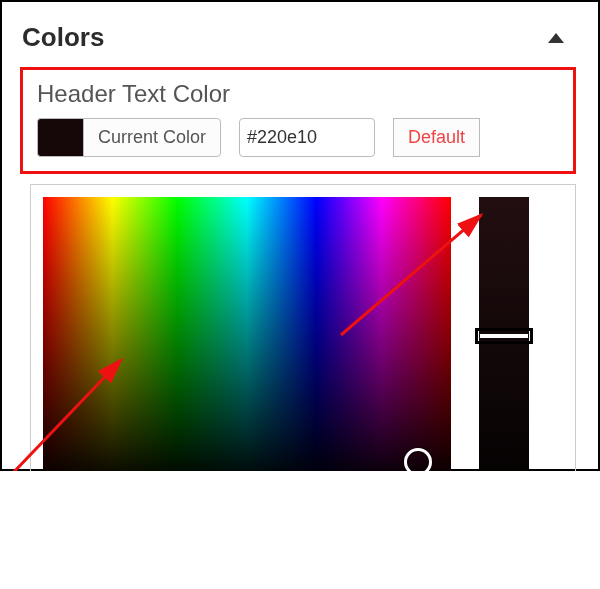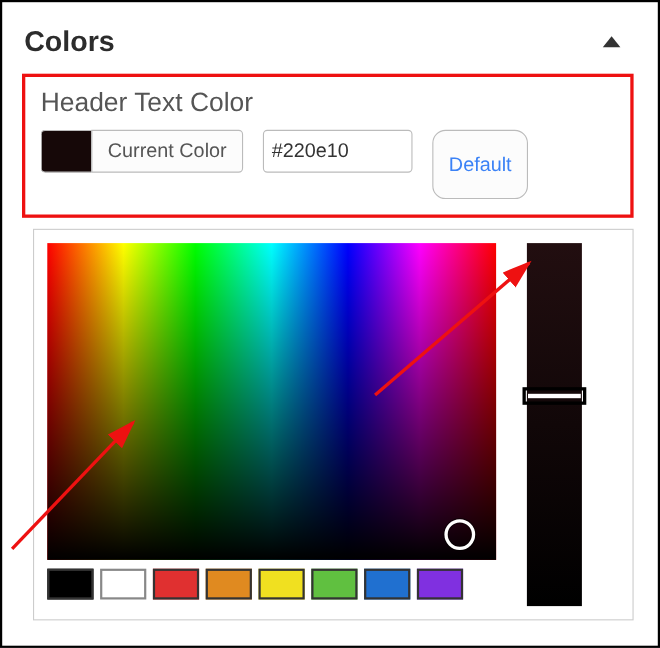--- a/index.html
+++ b/index.html
@@ -4,21 +4,21 @@
 <style>
   html, body {
     margin: 0;
     padding: 0;
     font-family: "Helvetica Neue", Arial, sans-serif;
     background: #fff;
   }
   .frame {
     box-sizing: border-box;
     width: 600px;
-    height: 589px;
+    height: 471px;
     border: 2px solid #000;
     padding: 16px 20px 10px 0;
     position: relative;
   }
   .panel {
     margin-left: 18px;
   }
   .section-header {
     display: flex;
     align-items: center;
@@ -77,24 +77,24 @@
     border-radius: 4px;
     padding: 8px 7px;
     font-size: 18px;
     color: #333;
     width: 120px;
     background: #fff;
     font-family: inherit;
   }
   .default-btn {
     border: 1px solid #bbb;
-    border-radius: 12px;
-    padding: 20px 14px;
+    border-radius: 0;
+    padding: 8px 14px;
     font-size: 18px;
-    color: #3b82f6;
+    color: #ef4444;
     background: #fcfcfc;
     cursor: pointer;
   }
 
   .picker-area {
     border: 1px solid #ccc;
     margin: 10px 2px 0 10px;
     padding: 12px;
     display: flex;
     gap: 28px;

